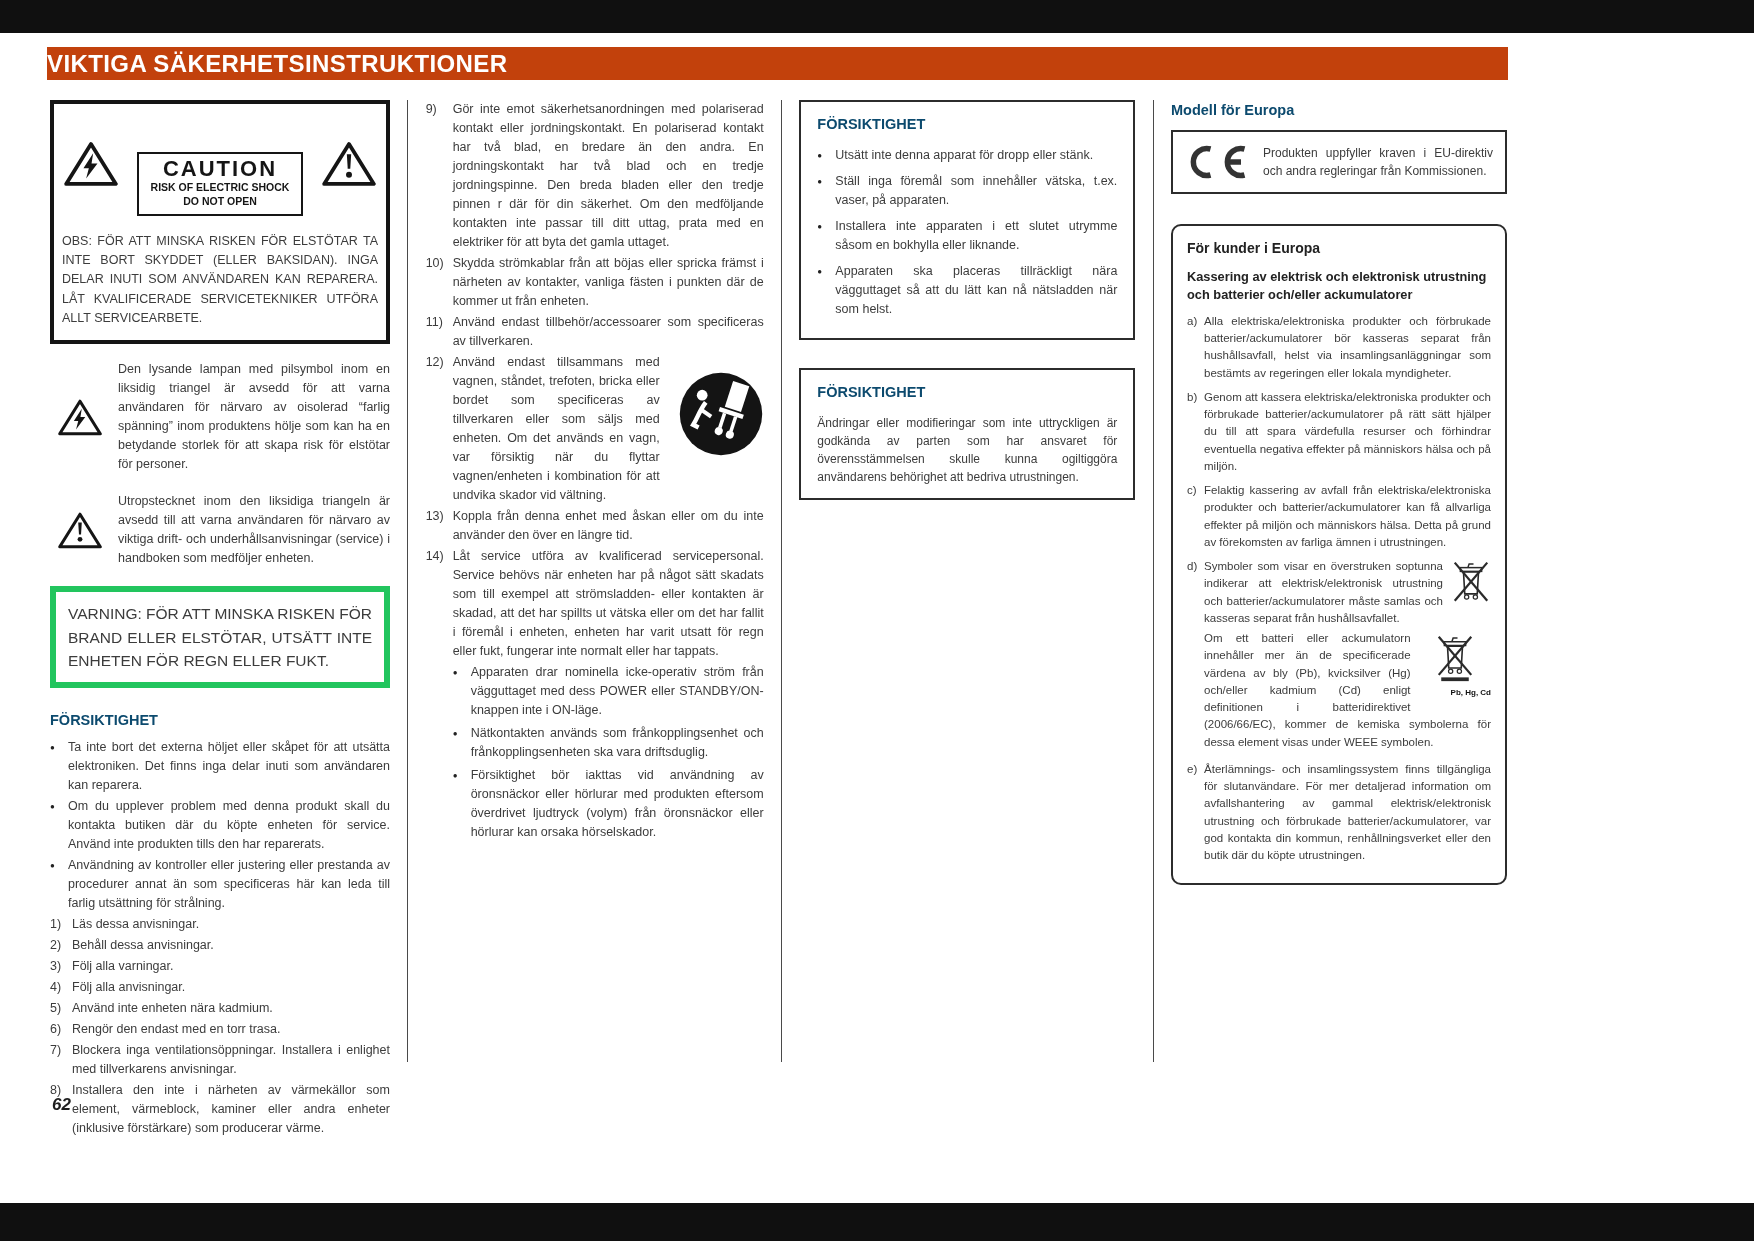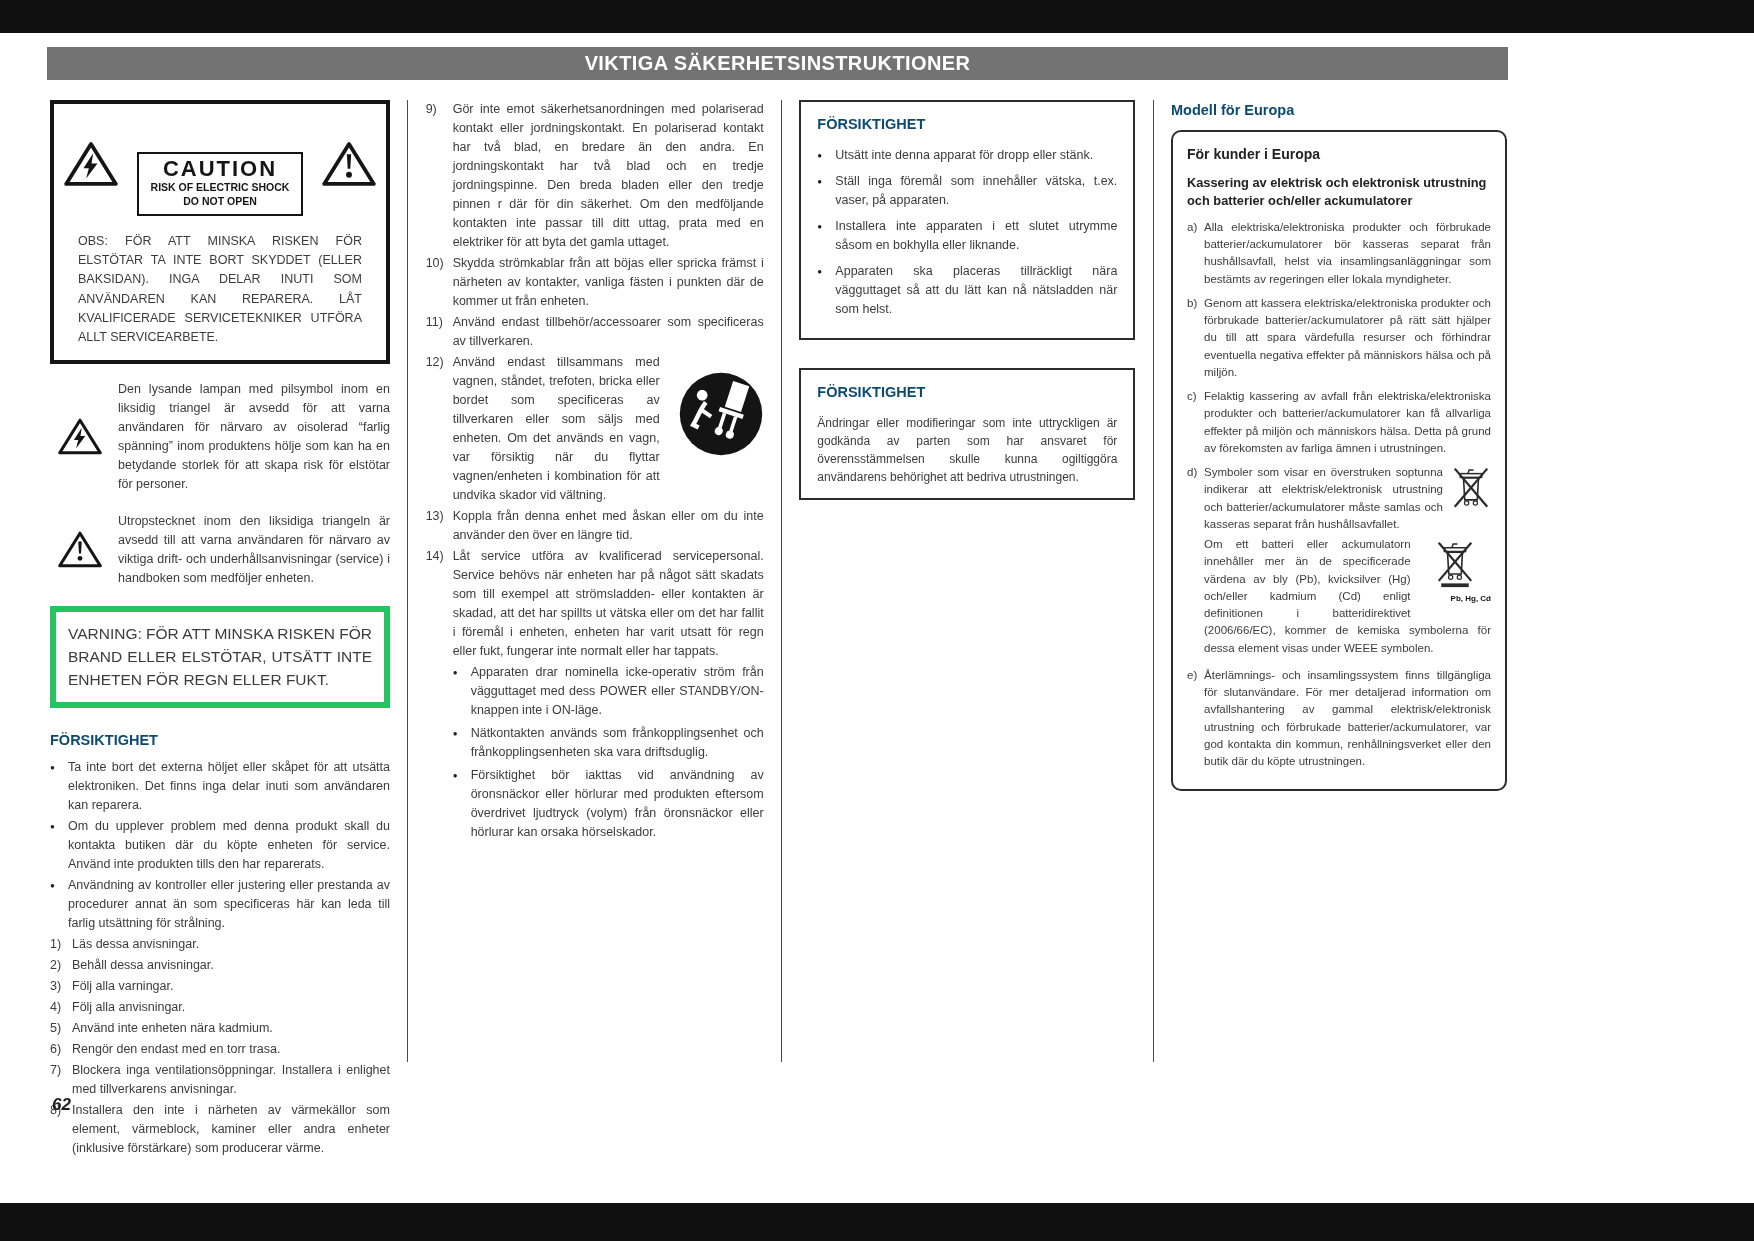--- a/index.html
+++ b/index.html
@@ -5,42 +5,42 @@
   html,body{margin:0;padding:0;}
   body{
     width:1754px;height:1241px;position:relative;background:#ffffff;
     font-family:"Liberation Sans","DejaVu Sans",sans-serif;color:#3c3c3c;
     overflow:hidden;
   }
   .bar{position:absolute;left:0;width:1754px;background:#101010;}
   .bar.top{top:0;height:33px;}
   .bar.bottom{bottom:0;height:38px;}
   .title-banner{
-    position:absolute;top:47px;left:47px;width:1461px;height:33px;background:#737373;
-    color:#ffffff;font-size:20px;font-weight:700;letter-spacing:.4px;
-    display:flex;align-items:center;justify-content:center;
+    position:absolute;top:47px;left:47px;width:1461px;height:33px;background:#c2410c;
+    color:#ffffff;font-size:24px;font-weight:700;letter-spacing:.4px;
+    display:flex;align-items:center;justify-content:flex-start;
   }
   .content{position:absolute;top:100px;left:50px;width:1457px;height:962px;display:flex;}
   .col{flex:0 0 auto;}
   .col1{width:340px;}
   .col2{width:338px;}
   .col3{width:336px;}
   .col4{width:336px;}
   .gutter{flex:1;display:flex;justify-content:center;}
   .vline{width:1px;background:#4a4a4a;height:100%;}
   p{margin:0;}
   .body-txt{font-size:12.5px;line-height:1.52;text-align:justify;}
 
   
   .caution-box{border:4px solid #151515;margin-bottom:16px;}
   .caution-top{display:flex;align-items:center;justify-content:space-between;padding:12px 10px 8px;}
   .caution-label-box{border:2px solid #151515;padding:2px 12px 5px;text-align:center;margin-top:36px;}
   .caution-word{font-size:22px;font-weight:700;letter-spacing:2px;color:#151515;line-height:1.15;}
   .risk-line{font-size:10.5px;font-weight:700;color:#151515;line-height:1.3;}
-  .caution-obs{font-size:12.5px;line-height:1.55;text-align:justify;padding:8px 24px 12px;}
+  .caution-obs{font-size:12.5px;line-height:1.55;text-align:justify;padding:8px 8px 12px;}
 
   
   .tri-note{display:flex;align-items:center;gap:16px;margin:0 0 18px;padding-left:8px;}
   .tri-note-icon{flex:0 0 44px;display:flex;}
   .tri-note .txt{flex:1;}
 
   
   .warning-box{
     border:6px solid #22c55e;padding:10px 12px;margin:6px 0 24px;
     font-size:15.5px;line-height:1.5;text-align:justify;color:#3c3c3c;
@@ -293,20 +293,30 @@
     </div>
 
     <div class="gutter">
         <div class="vline"></div>
       </div>
 
     <div class="col col4">
 
       <h3 class="europe-heading">Modell för Europa</h3>
 
+      <div class="ce-box">
+        <span class="ce-logo">
+          <svg width="64" height="36" viewBox="0 0 128 70">
+            <path d="M51 9 A27 27 0 1 0 51 61" fill="none" stroke="#333333" stroke-width="11"></path>
+            <path d="M119 9 A27 27 0 1 0 119 61" fill="none" stroke="#333333" stroke-width="11"></path>
+            <path d="M84 35 H112" stroke="#333333" stroke-width="11"></path>
+          </svg>
+        </span>
+        <p class="ce-text">Produkten uppfyller kraven i EU-direktiv och andra regleringar från Kommissionen.</p>
+      </div>
 
       <div class="europe-box">
         <h3 class="eb-title">För kunder i Europa</h3>
         <h4 class="eb-sub">Kassering av elektrisk och elektronisk utrustning och batterier och/eller ackumulatorer</h4>
 
         <div class="hang">
           <span class="num">a)</span>
           <span class="txt body-txt">Alla elektriska/elektroniska produkter och förbrukade batterier/ackumulatorer bör kasseras separat från hushållsavfall, helst via insamlingsanläggningar som bestämts av regeringen eller lokala myndigheter.</span>
         </div>
         <div class="hang">

